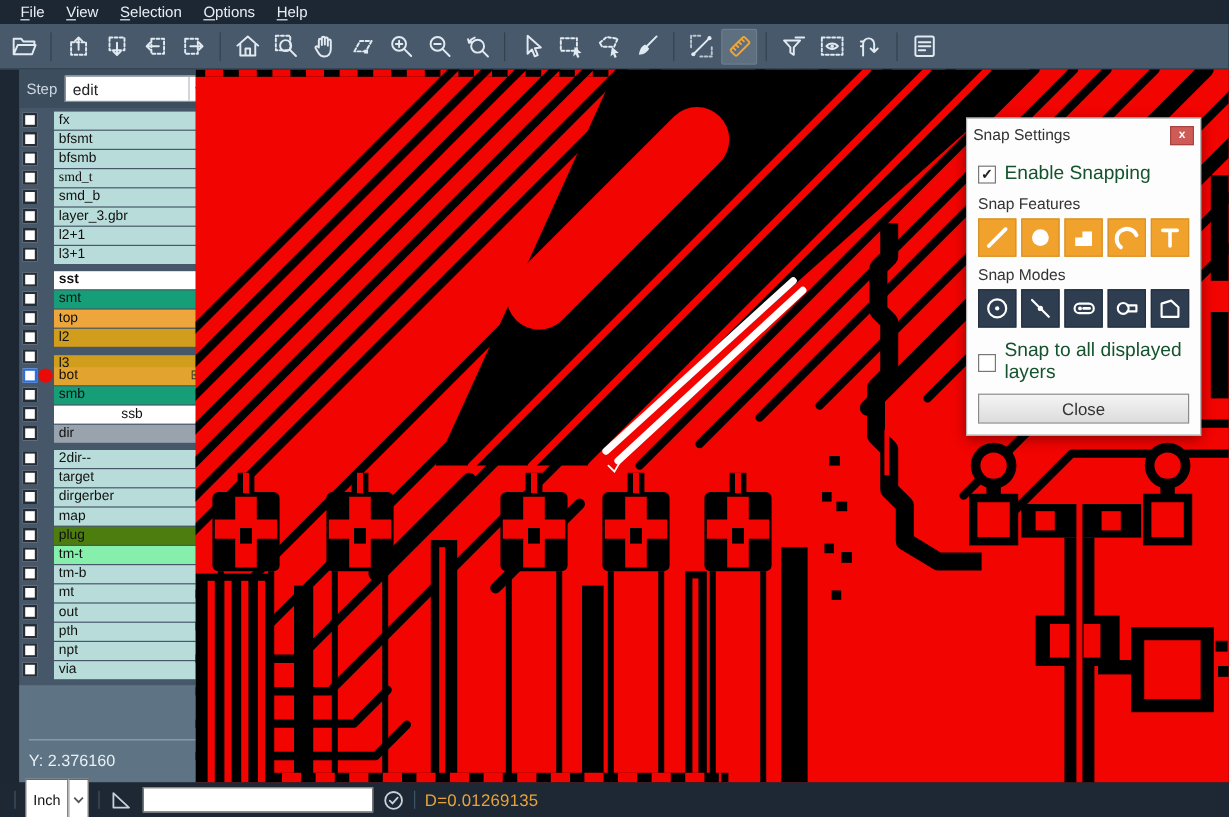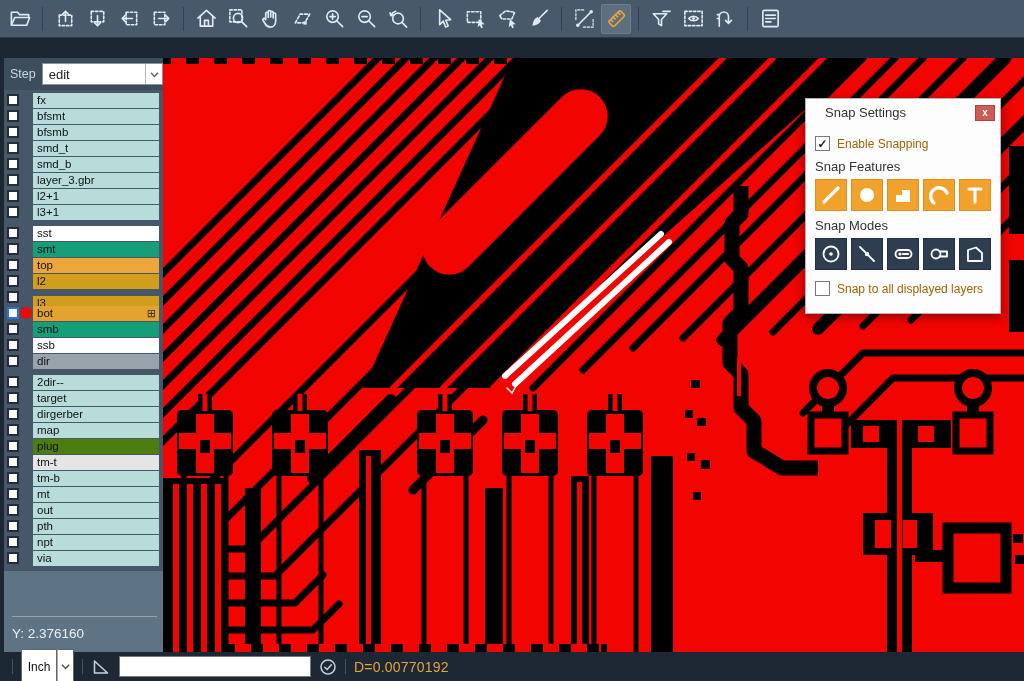--- a/index.html
+++ b/index.html
@@ -15,21 +15,21 @@
   
   #toolbar { height:38px; background:#47596b; border-bottom:1px solid #2c3a48;
     display:flex; align-items:center; padding-left:5px; gap:2px; }
   .tb { width:30px; height:30px; display:flex; align-items:center; justify-content:center; border-radius:2px; }
   .tb svg { width:23px; height:23px; stroke:#e2eaf1; fill:none; stroke-width:1.7;
     stroke-linecap:round; stroke-linejoin:round; }
   .tb.active { background:#5e6f7f; box-shadow:inset 0 0 0 1px #6c7d8c; }
   .tbsep { width:1px; height:24px; background:#33414f; margin:0 5px; flex:0 0 1px; }
 
   
-  #sidebar { position:absolute; left:4px; top:58px; width:163px; height:594px;
+  #sidebar { position:absolute; left:16px; top:58px; width:163px; height:594px;
     background:#47576a; display:flex; flex-direction:column; }
   #steprow { height:32px; background:#3c4d5e; display:flex; align-items:center; gap:6px; padding:0 4px 0 6px; flex:0 0 32px;}
   #steprow .lbl { font-size:12.5px; color:#ccd7e0; }
   #stepdd { flex:1; height:22px; background:#fff; border:1px solid #8a9199; display:flex; align-items:center;gap:24px; }
   #stepdd .val { flex:1; font-size:13px; color:#222; padding-left:6px; }
   #stepdd .chev { width:17px; height:100%; border-left:1px solid #b5bac0; display:flex; align-items:center; justify-content:center; }
 
   #layers { padding-top:2px; }
   .layer-group { margin-bottom:5px; }
   .layer-row { height:16px; display:flex; align-items:center; }
@@ -45,29 +45,29 @@
   #coords { position:absolute; left:8px; right:10px; bottom:8px; border-top:1px solid #93a5ae; padding-top:6px; }
   #coords div { font-size:13.5px; color:#e8f0f4; line-height:21px; }
 
   
   #canvas { position:absolute; left:163px; top:58px; width:861px; height:594px; background:#f20400; }
   #canvas svg { display:block; width:861px; height:594px; }
 
   
   #snapdlg { position:absolute; left:805px; top:98px; width:196px; background:#fdfdfd;
     border:1px solid #b5b5b5; box-shadow:0 3px 10px rgba(0,0,0,.4); z-index:10; }
-  #snapdlg .titlebar { height:27px; display:flex; align-items:center; padding:0 5px 0 19px; }
+  #snapdlg .titlebar { height:27px; display:flex; align-items:center; padding:0 5px 0 5px; }
   #snapdlg .title { flex:1; font-size:13px; color:#333; }
   #snapdlg .xbtn { width:20px; height:16px; background:#cf5b56; border:1px solid #a84440;
     color:#fff; font-size:10px; font-weight:bold; display:flex; align-items:center; justify-content:center; line-height:1; }
   #snapdlg .body { padding:4px 9px 9px 9px; }
   .dlg-checkrow { display:flex; align-items:center; gap:7px; margin:6px 0 8px 0; }
   .dlg-cb { width:15px; height:15px; background:#fff; border:1.5px solid #787878; display:flex;
     align-items:center; justify-content:center; font-size:12px; color:#222; font-weight:bold; flex:0 0 15px;}
-  .dlg-label { font-size:12px; color:#a16207; }
+  .dlg-label { font-size:16px; color:#14532d; }
   .sec-label { font-size:13px; color:#333; margin:7px 0 5px 0; }
   .btnrow { display:flex; gap:4px; }
   .sf-btn { width:32px; height:32px; background:#f1a22d; border:1px solid #e0densed; border:1px solid #d8922a;
     display:flex; align-items:center; justify-content:center; }
   .sm-btn { width:32px; height:32px; background:#2e3e50; border:1px solid #24303f;
     display:flex; align-items:center; justify-content:center; }
   .sf-btn svg, .sm-btn svg { width:24px; height:24px; fill:none; stroke:#fff; stroke-linecap:round; stroke-linejoin:round; }
   #dlg-close { display:block; width:100%; height:25px; margin-top:2px;
     background:linear-gradient(#f4f4f4,#dcdcdc); border:1px solid #8a8a8a; font-size:14px; color:#333;
     font-family:"Liberation Sans", sans-serif; }
@@ -84,20 +84,27 @@
   #measure-input { width:192px; height:21px; border:1px solid #777; background:#fff; font-size:12px;
     padding:0 4px; font-family:"Liberation Sans", sans-serif; }
   #d-readout { font-size:14px; color:#e7a33b; letter-spacing:.2px; }
   .sb-ico svg { display:block; }
 </style>
 </head>
 <body>
 
 <div id="app">
 
+  <div id="menubar">
+      <span class="menu-item"><u>F</u>ile</span>
+      <span class="menu-item"><u>V</u>iew</span>
+      <span class="menu-item"><u>S</u>election</span>
+      <span class="menu-item"><u>O</u>ptions</span>
+      <span class="menu-item"><u>H</u>elp</span>
+    </div>
 
   <div id="toolbar">
     <div class="tb">
         <svg viewBox="0 0 24 24">
           <path d="M2.5,19 V5.5 H9 l2,2.5 h9.5 V11 M2.5,19 l3.5,-8 h15.5 l-3,8 Z"></path>
         </svg>
       </div>
     <div class="tbsep"></div>
     <div class="tb">
         <svg viewBox="0 0 24 24">
@@ -260,21 +267,21 @@
             <span class="layer-label" style="background: rgb(183, 220, 218);">bfsmt</span>
           </div>
           <div class="layer-row">
             <span class="layer-cb"></span>
             <span class="layer-gap"></span>
             <span class="layer-label" style="background: rgb(183, 220, 218);">bfsmb</span>
           </div>
           <div class="layer-row">
             <span class="layer-cb"></span>
             <span class="layer-gap"></span>
-            <span class="layer-label" style="background: rgb(183, 220, 218);">smd_t</span>
+            <span class="layer-label" style="background: rgb(183, 220, 218); font-family: Liberation Serif, serif;">smd_t</span>
           </div>
           <div class="layer-row">
             <span class="layer-cb"></span>
             <span class="layer-gap"></span>
             <span class="layer-label" style="background: rgb(183, 220, 218);">smd_b</span>
           </div>
           <div class="layer-row">
             <span class="layer-cb"></span>
             <span class="layer-gap"></span>
             <span class="layer-label" style="background: rgb(183, 220, 218);">layer_3.gbr</span>
@@ -287,21 +294,21 @@
           <div class="layer-row">
             <span class="layer-cb"></span>
             <span class="layer-gap"></span>
             <span class="layer-label" style="background: rgb(183, 220, 218);">l3+1</span>
           </div>
         </div>
         <div class="layer-group">
           <div class="layer-row">
             <span class="layer-cb"></span>
             <span class="layer-gap"></span>
-            <span class="layer-label" style="background: rgb(255, 255, 255);">sst</span>
+            <span class="layer-label" style="background: rgb(255, 255, 255); font-weight: bold;">sst</span>
           </div>
           <div class="layer-row">
             <span class="layer-cb"></span>
             <span class="layer-gap"></span>
             <span class="layer-label" style="background: rgb(22, 158, 120);">smt</span>
           </div>
           <div class="layer-row">
             <span class="layer-cb"></span>
             <span class="layer-gap"></span>
             <span class="layer-label" style="background: rgb(236, 166, 60);">top</span>
@@ -324,21 +331,21 @@
             <span class="layer-label" style="background: rgb(226, 164, 47);">bot<span class="grid-ico">⊞</span></span>
           </div>
           <div class="layer-row">
             <span class="layer-cb"></span>
             <span class="layer-gap"></span>
             <span class="layer-label" style="background: rgb(22, 158, 120);">smb</span>
           </div>
           <div class="layer-row">
             <span class="layer-cb"></span>
             <span class="layer-gap"></span>
-            <span class="layer-label" style="background: rgb(255, 255, 255);">ssb</span>
+            <span class="layer-label" style="background: rgb(255, 255, 255); text-align: center;">ssb</span>
           </div>
           <div class="layer-row">
             <span class="layer-cb"></span>
             <span class="layer-gap"></span>
             <span class="layer-label" style="background: rgb(153, 163, 173);">dir</span>
           </div>
         </div>
         <div class="layer-group">
           <div class="layer-row">
             <span class="layer-cb"></span>
@@ -361,21 +368,21 @@
             <span class="layer-label" style="background: rgb(183, 220, 218);">map</span>
           </div>
           <div class="layer-row">
             <span class="layer-cb"></span>
             <span class="layer-gap"></span>
             <span class="layer-label" style="background: #4d7c0f;">plug</span>
           </div>
           <div class="layer-row">
             <span class="layer-cb"></span>
             <span class="layer-gap"></span>
-            <span class="layer-label" style="background: #e5e5e5;">tm-t</span>
+            <span class="layer-label" style="background: #86efac;">tm-t</span>
           </div>
           <div class="layer-row">
             <span class="layer-cb"></span>
             <span class="layer-gap"></span>
             <span class="layer-label" style="background: rgb(183, 220, 218);">tm-b</span>
           </div>
           <div class="layer-row">
             <span class="layer-cb"></span>
             <span class="layer-gap"></span>
             <span class="layer-label" style="background: rgb(183, 220, 218);">mt</span>
@@ -590,20 +597,21 @@
         <span class="sm-btn">
             <svg viewBox="0 0 24 24" stroke-width="1.8">
               <path d="M5,19 V8 L13,5.5 L19,11 V19 Z"></path>
             </svg>
           </span>
       </div>
       <div class="dlg-checkrow" style="margin-top:11px;">
         <span class="dlg-cb"></span>
         <span class="dlg-label">Snap to all displayed layers</span>
       </div>
+      <button id="dlg-close">Close</button>
     </div>
   </div>
 
   <div id="statusbar">
     <span class="sbsep"></span>
     <div id="unitbox">
       <span class="ut">Inch</span>
       <span class="uc">
           <svg width="11" height="9" viewBox="0 0 12 10">
             <path d="M2,3 L6,7.2 L10,3" stroke="#555" stroke-width="1.6" fill="none"></path>
@@ -617,16 +625,16 @@
         </svg>
       </span>
     <input id="measure-input" type="text" value="" style="">
     <span class="sb-ico">
         <svg width="18" height="18" viewBox="0 0 18 18">
           <circle cx="9" cy="9" r="7" stroke="#c6d1d9" stroke-width="1.5" fill="none"></circle>
           <path d="M5.8,9.2 l2.3,2.3 l4.3,-4.8" stroke="#c6d1d9" stroke-width="1.5" fill="none" stroke-linecap="round"></path>
         </svg>
       </span>
     <span class="sbsep"></span>
-    <span id="d-readout">D=0.00770192</span>
+    <span id="d-readout">D=0.01269135</span>
   </div>
 
 </div>
 
 </body></html>

